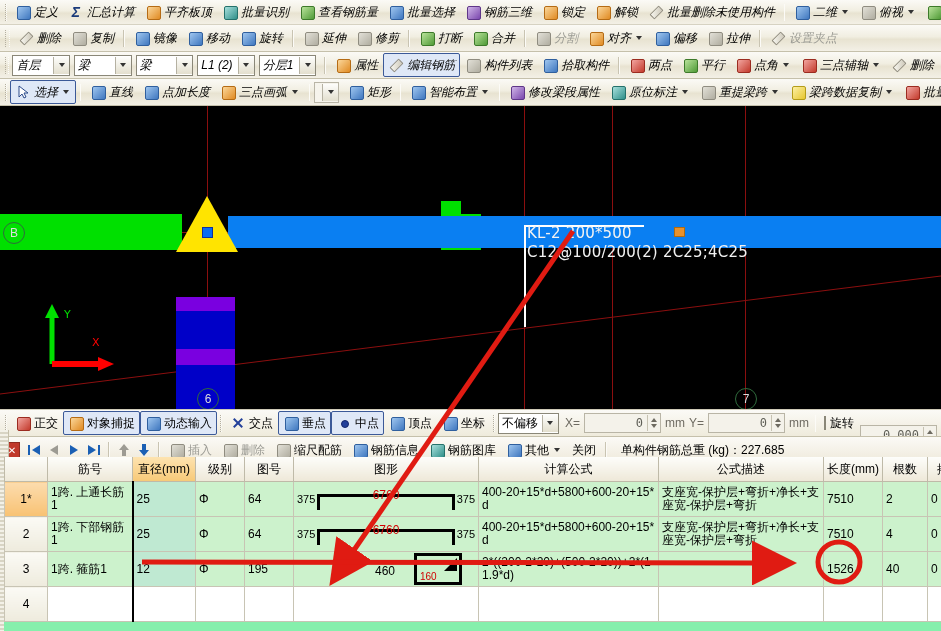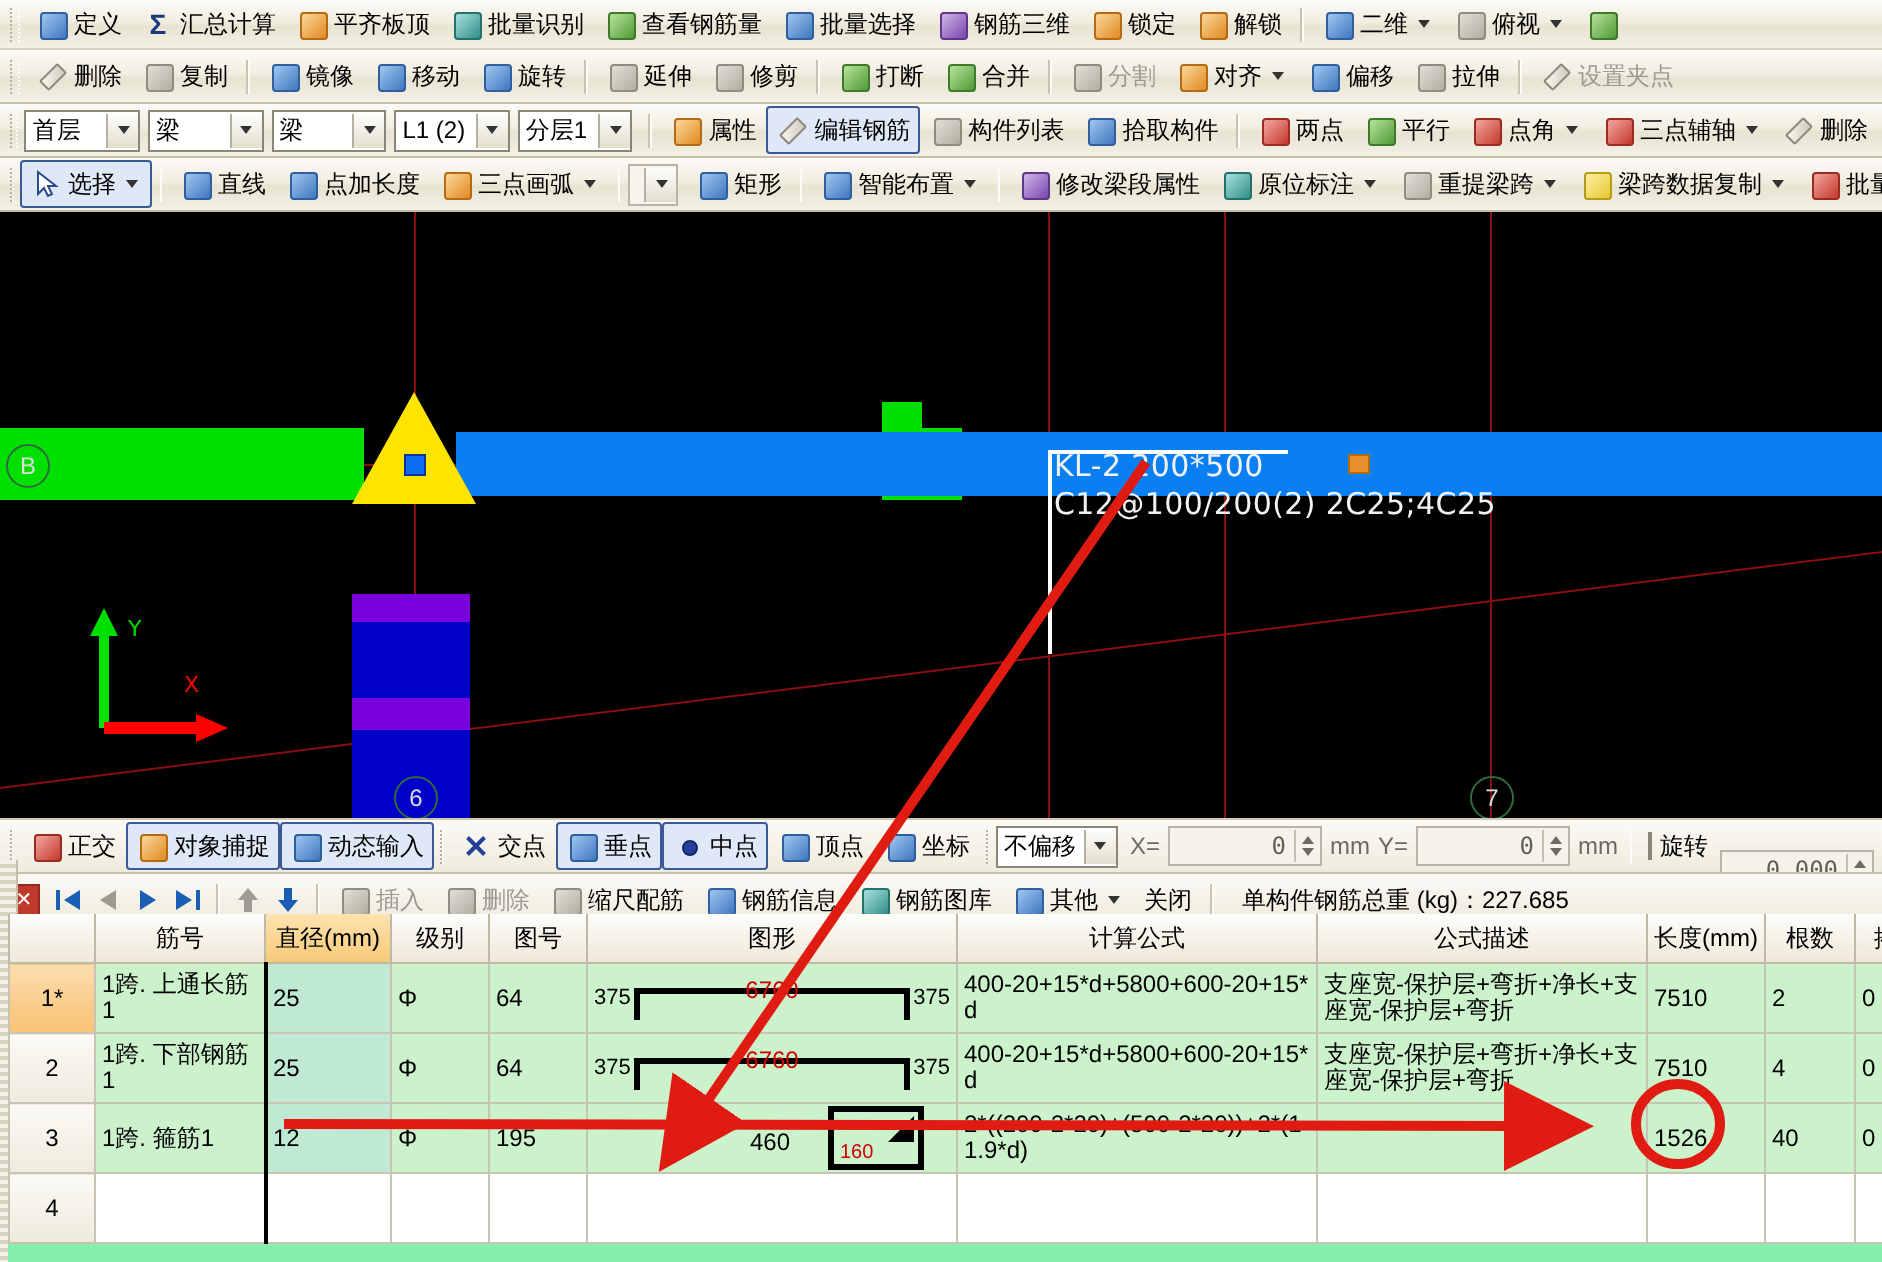--- a/index.html
+++ b/index.html
@@ -11,20 +11,21 @@
   }
   .app{position:relative;width:941px;height:631px;}
 
   
   .tbar{
     display:flex;align-items:center;
     background:linear-gradient(to bottom,#fbfaf6 0%,#f1eee1 45%,#e8e3d1 55%,#f3f0e6 100%);
     border-bottom:1px solid #c5c0ab;
     height:26px;white-space:nowrap;overflow:hidden;
     padding:0 2px;
+    font-style:italic;
   }
   .tbar.row0{height:24px;border-bottom:1px solid #d6d2c2;}
   .tb-item{
     display:inline-flex;align-items:center;gap:3px;
     padding:1px 4px;height:20px;border:1px solid transparent;border-radius:2px;
     cursor:default;
   }
   .tb-item .lbl{font-size:12px;line-height:14px;}
   .tb-item.dis .lbl{color:#9a9a93;}
   .tb-item.sel{border:1px solid #3b5998;background:#dfe8f7;}
@@ -203,20 +204,24 @@
         <span class="ic purple"></span>
         <span class="lbl">钢筋三维</span>
       </span>
       <span class="tb-item">
         <span class="ic orange"></span>
         <span class="lbl">锁定</span>
       </span>
       <span class="tb-item">
         <span class="ic orange"></span>
         <span class="lbl">解锁</span>
+      </span>
+      <span class="tb-item">
+        <span class="ic pen"></span>
+        <span class="lbl">批量删除未使用构件</span>
       </span>
       <span class="sep"></span>
       <span class="tb-item">
         <span class="ic blue"></span>
         <span class="lbl">二维</span>
         <span class="caret"></span>
       </span>
       <span class="tb-item">
         <span class="ic grey"></span>
         <span class="lbl">俯视</span>

